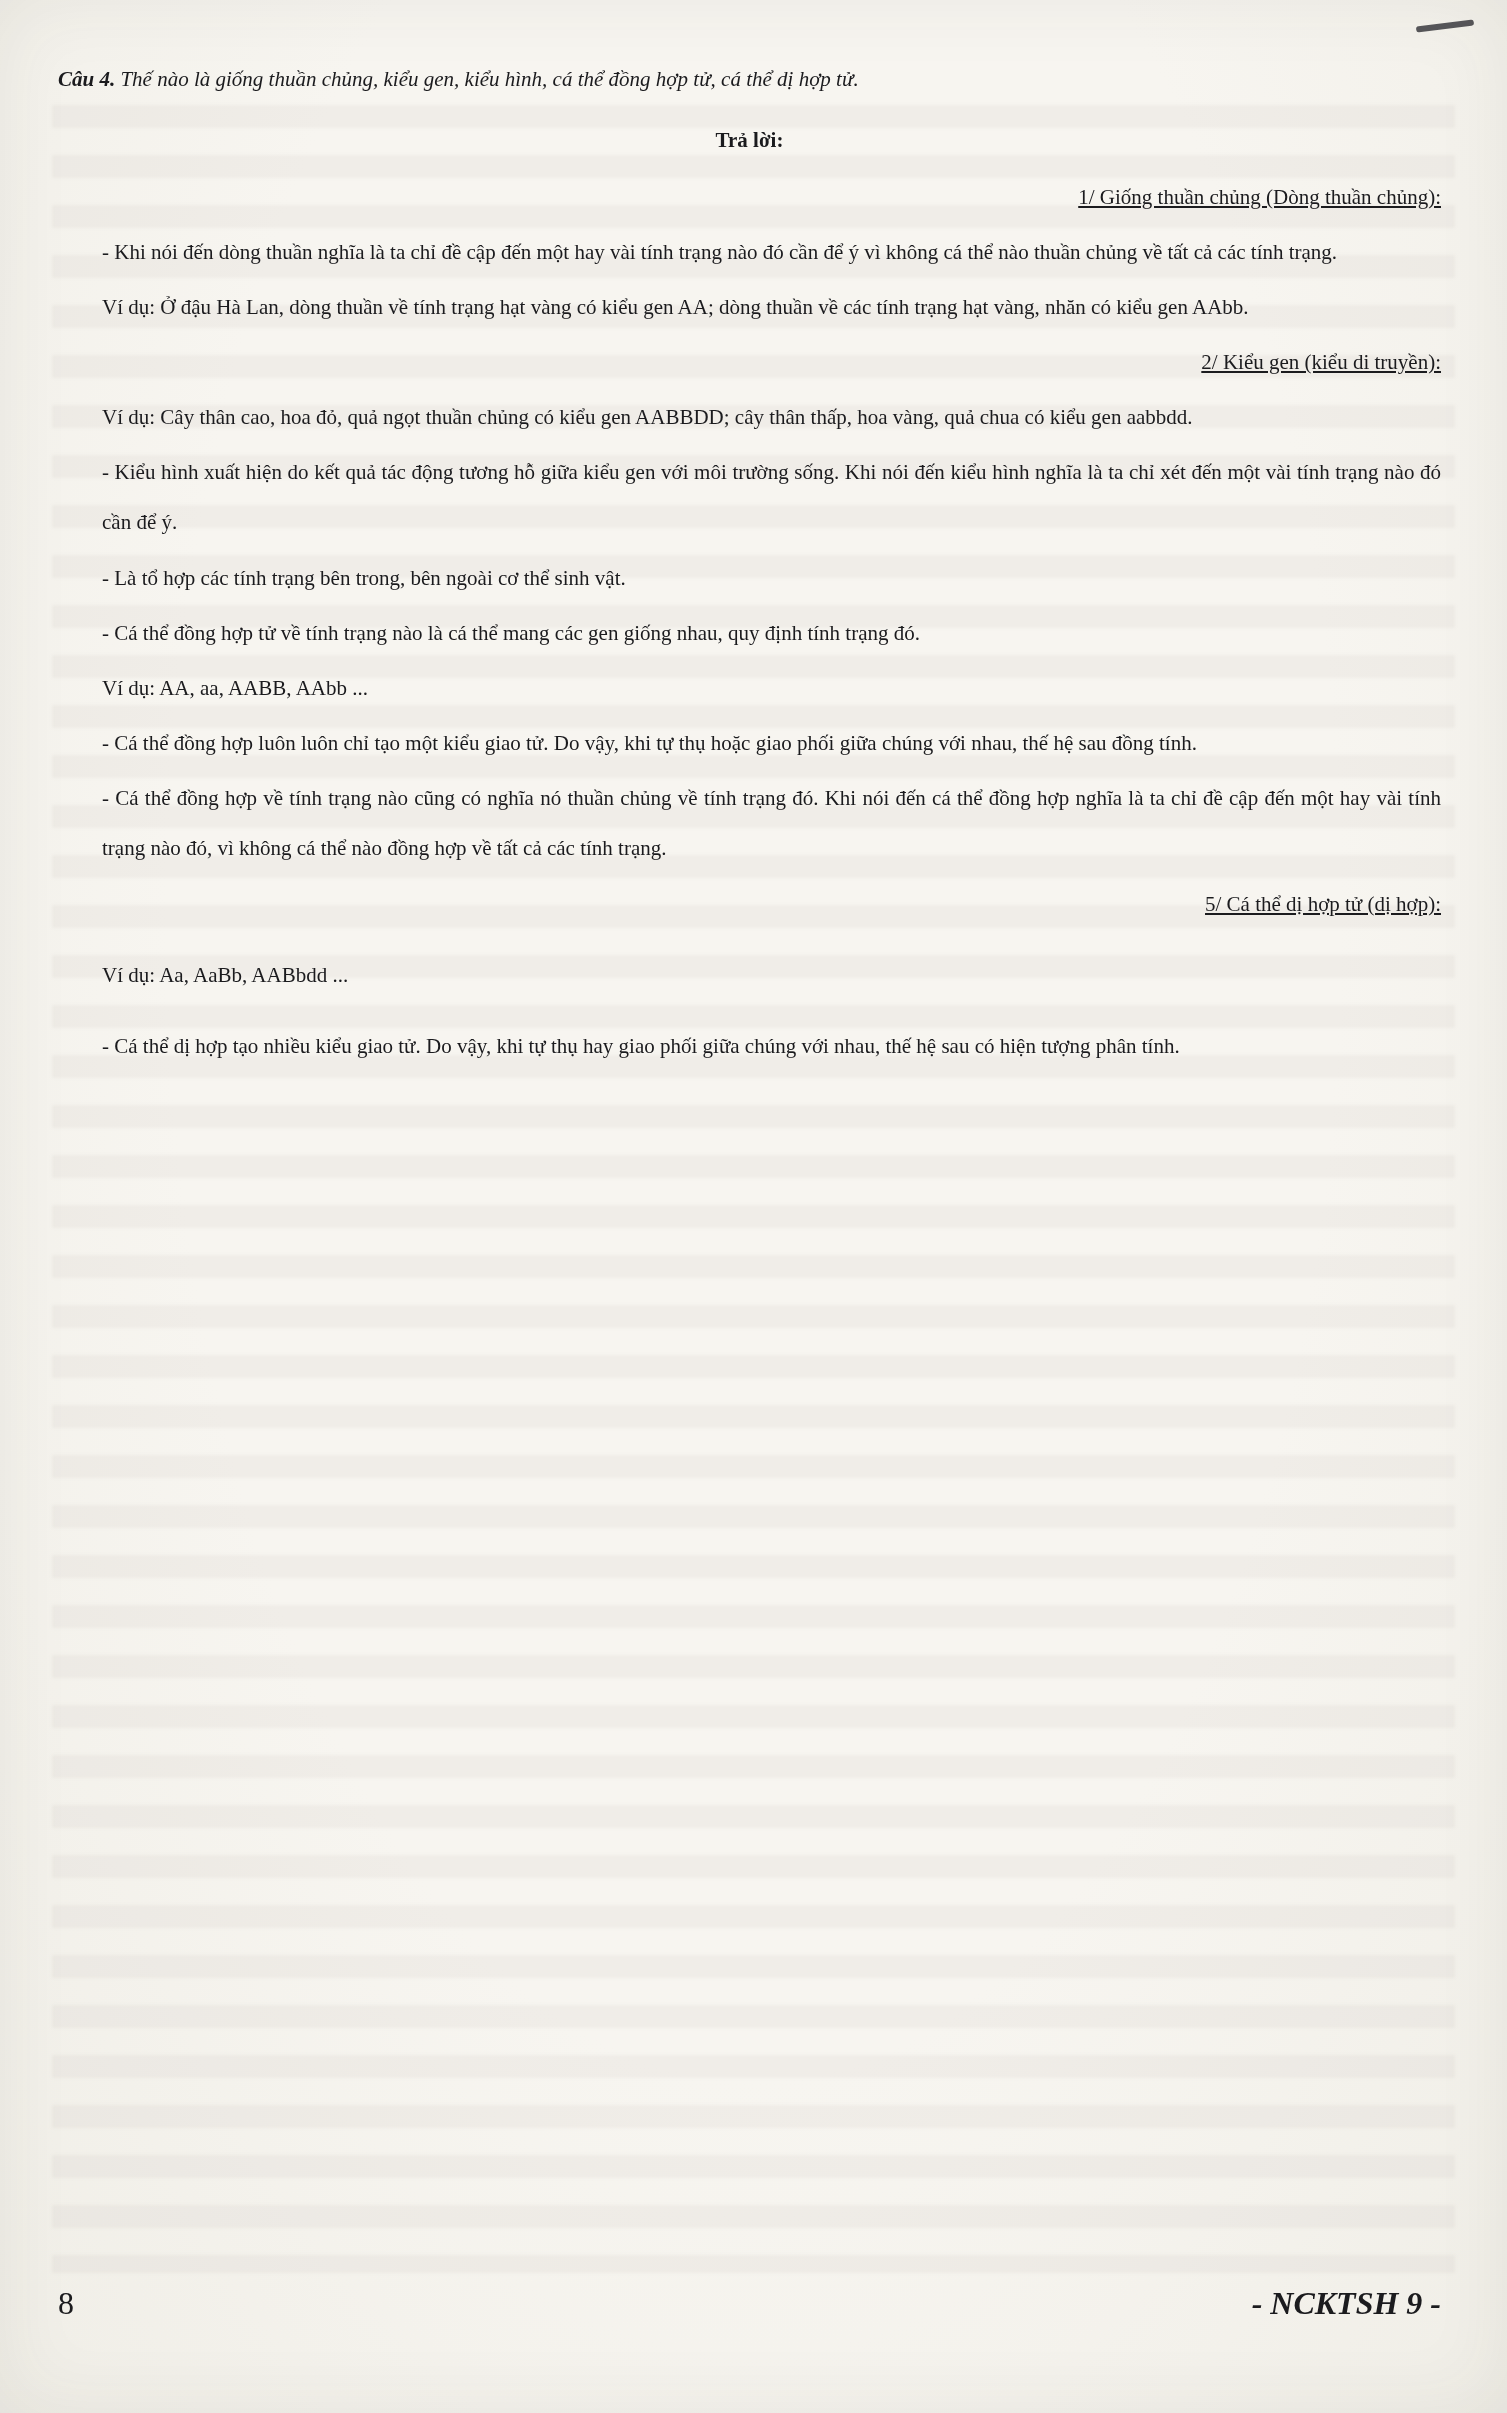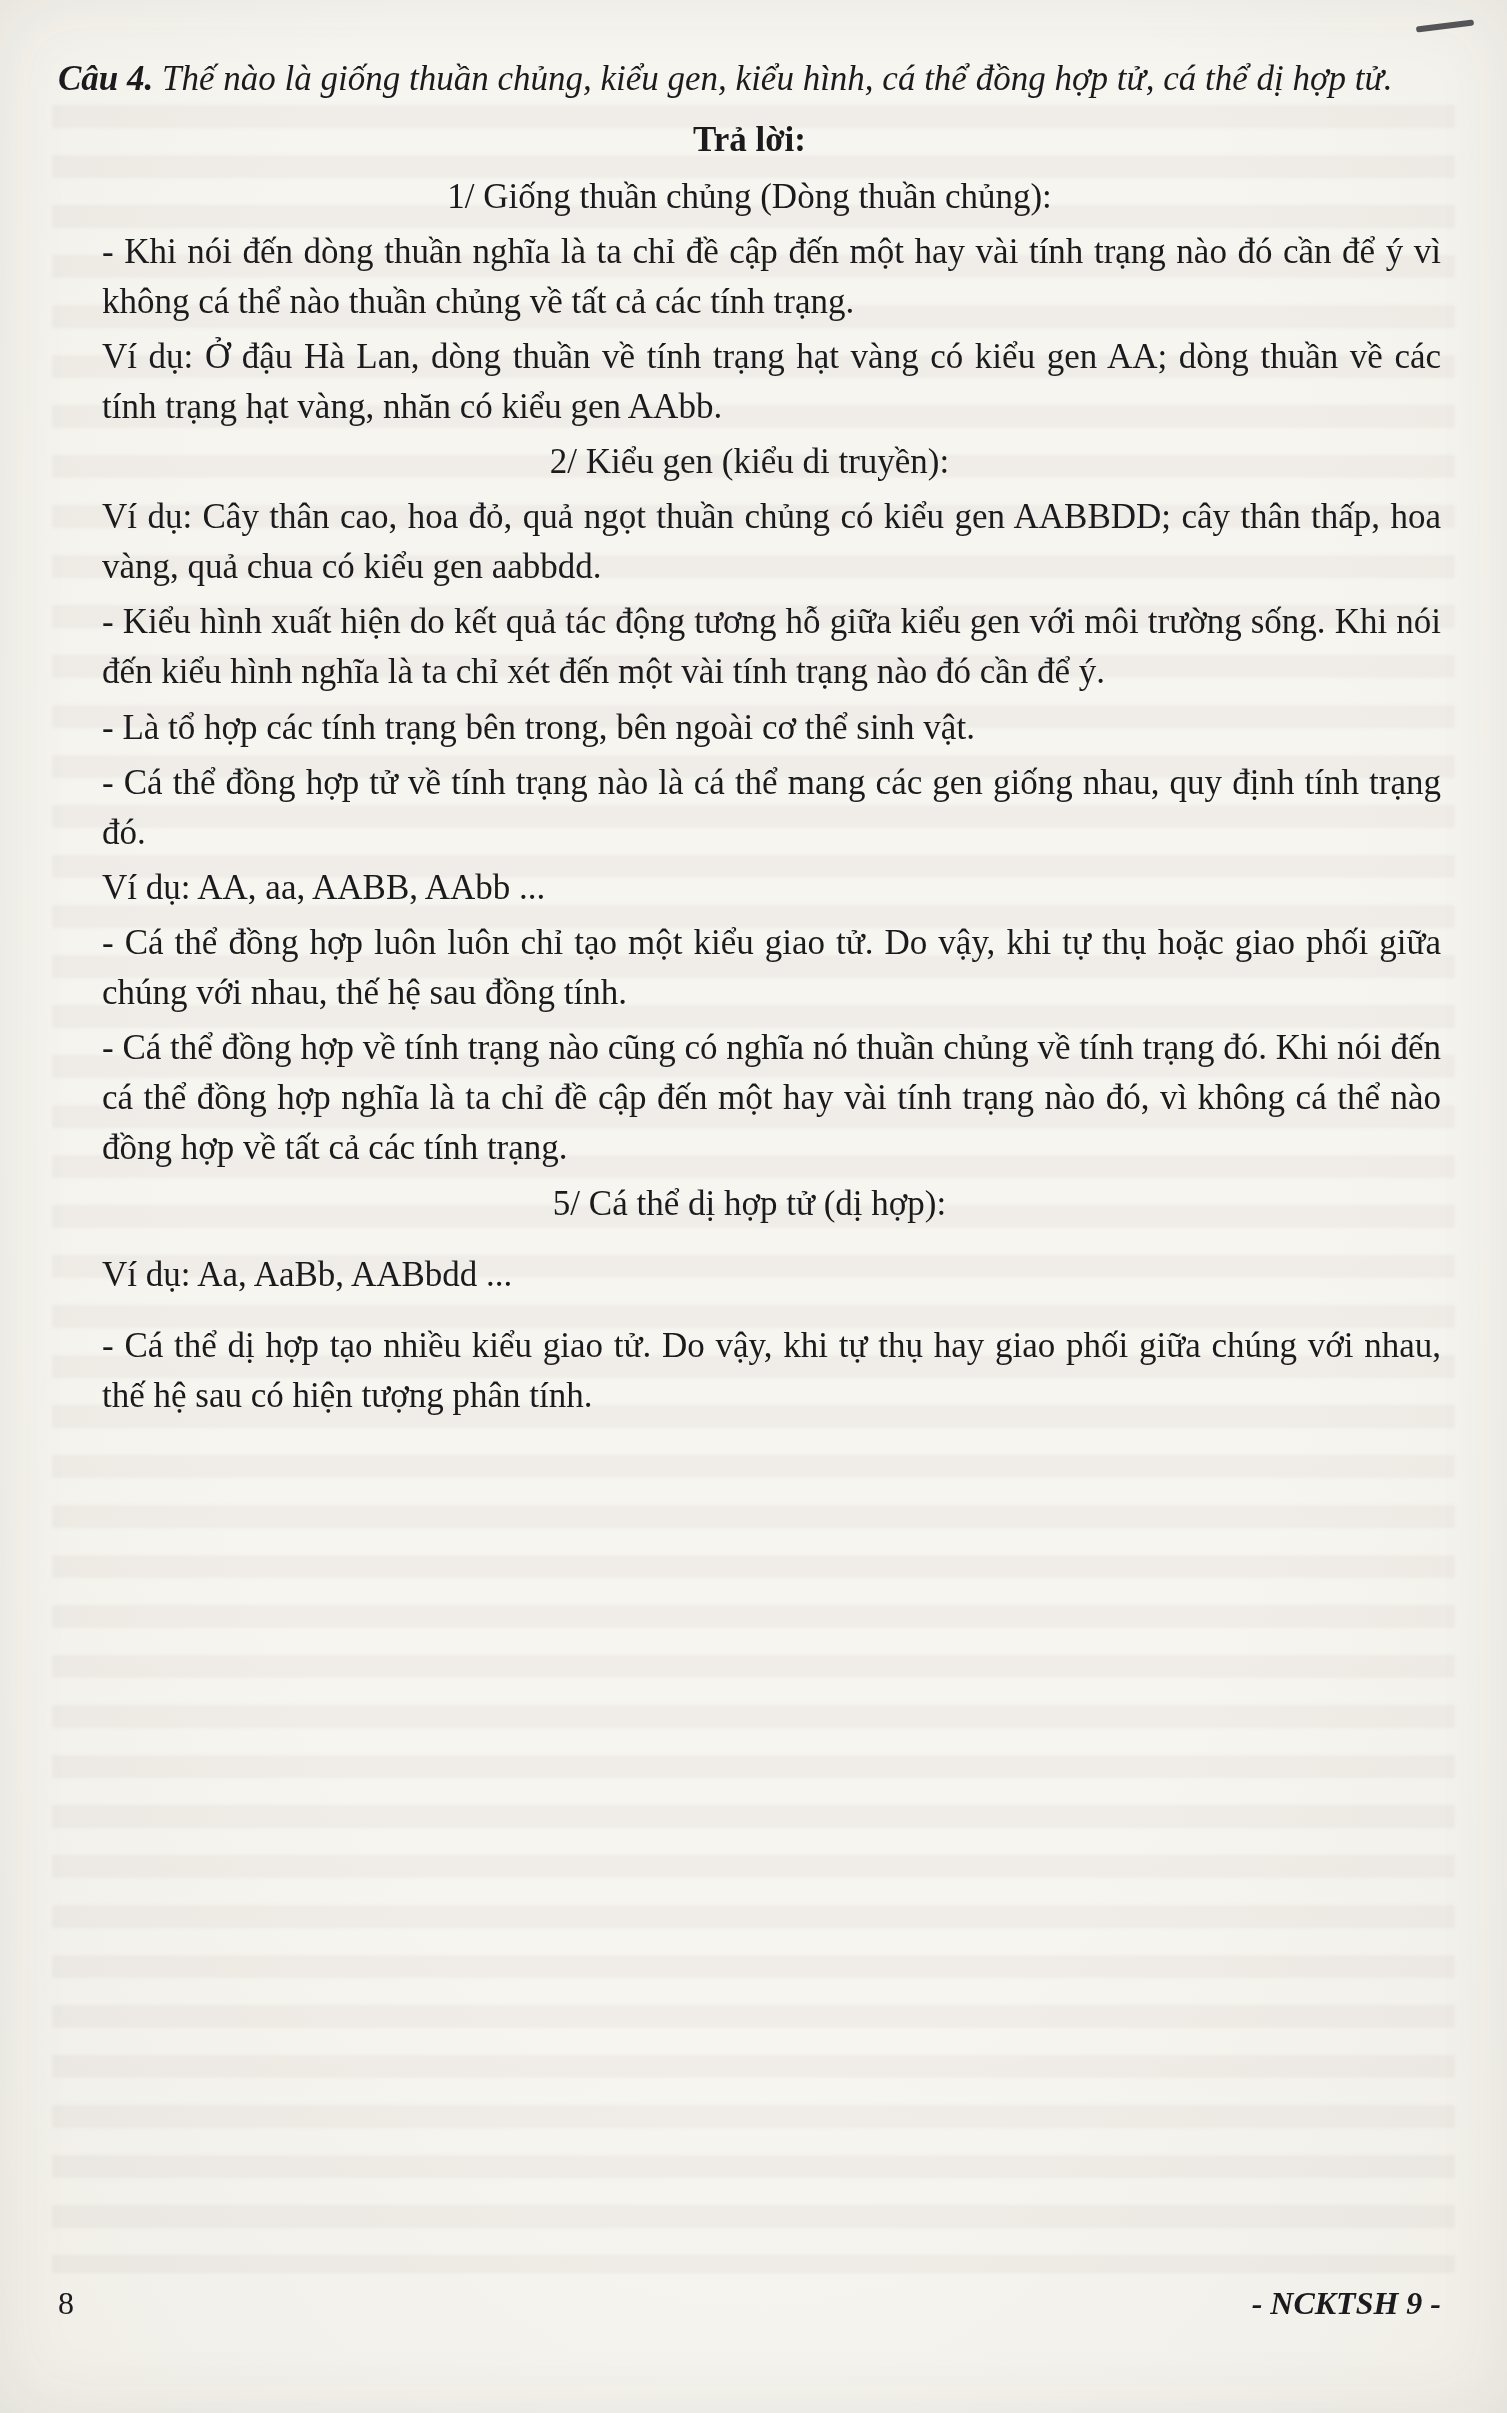--- a/index.html
+++ b/index.html
@@ -40,40 +40,41 @@
     background: #3a3a3e;
     border-radius: 2.6px;
     transform: rotate(-7deg);
     opacity: 0.85;
   }
   .content {
     position: absolute;
     top: 54px;
     left: 58px;
     right: 66px;
-    font-size: 35px;
+    font-size: 21px;
     line-height: 50px;
   }
   .question {
     margin: 0 0 8.7px 0;
     font-style: italic;
     padding-left: 44px;
     text-indent: -44px;
     text-align: justify;
   }
   .q-label { font-weight: bold; }
   .answer-label {
     margin: 10.5px 0 7px 0;
     text-align: center;
     font-weight: bold;
   }
   .block { margin: 5.2px 0 0 0; }
   .block-section {
     margin-left: 0;
-    text-align: center;
+    text-align: right;
+    text-decoration: underline;
   }
   .block-item, .block-example {
     margin-left: 44px;
     text-align: justify;
   }
   .gap { margin-top: 21px; }
   .footer {
     position: absolute;
     left: 58px;
     right: 66px;

